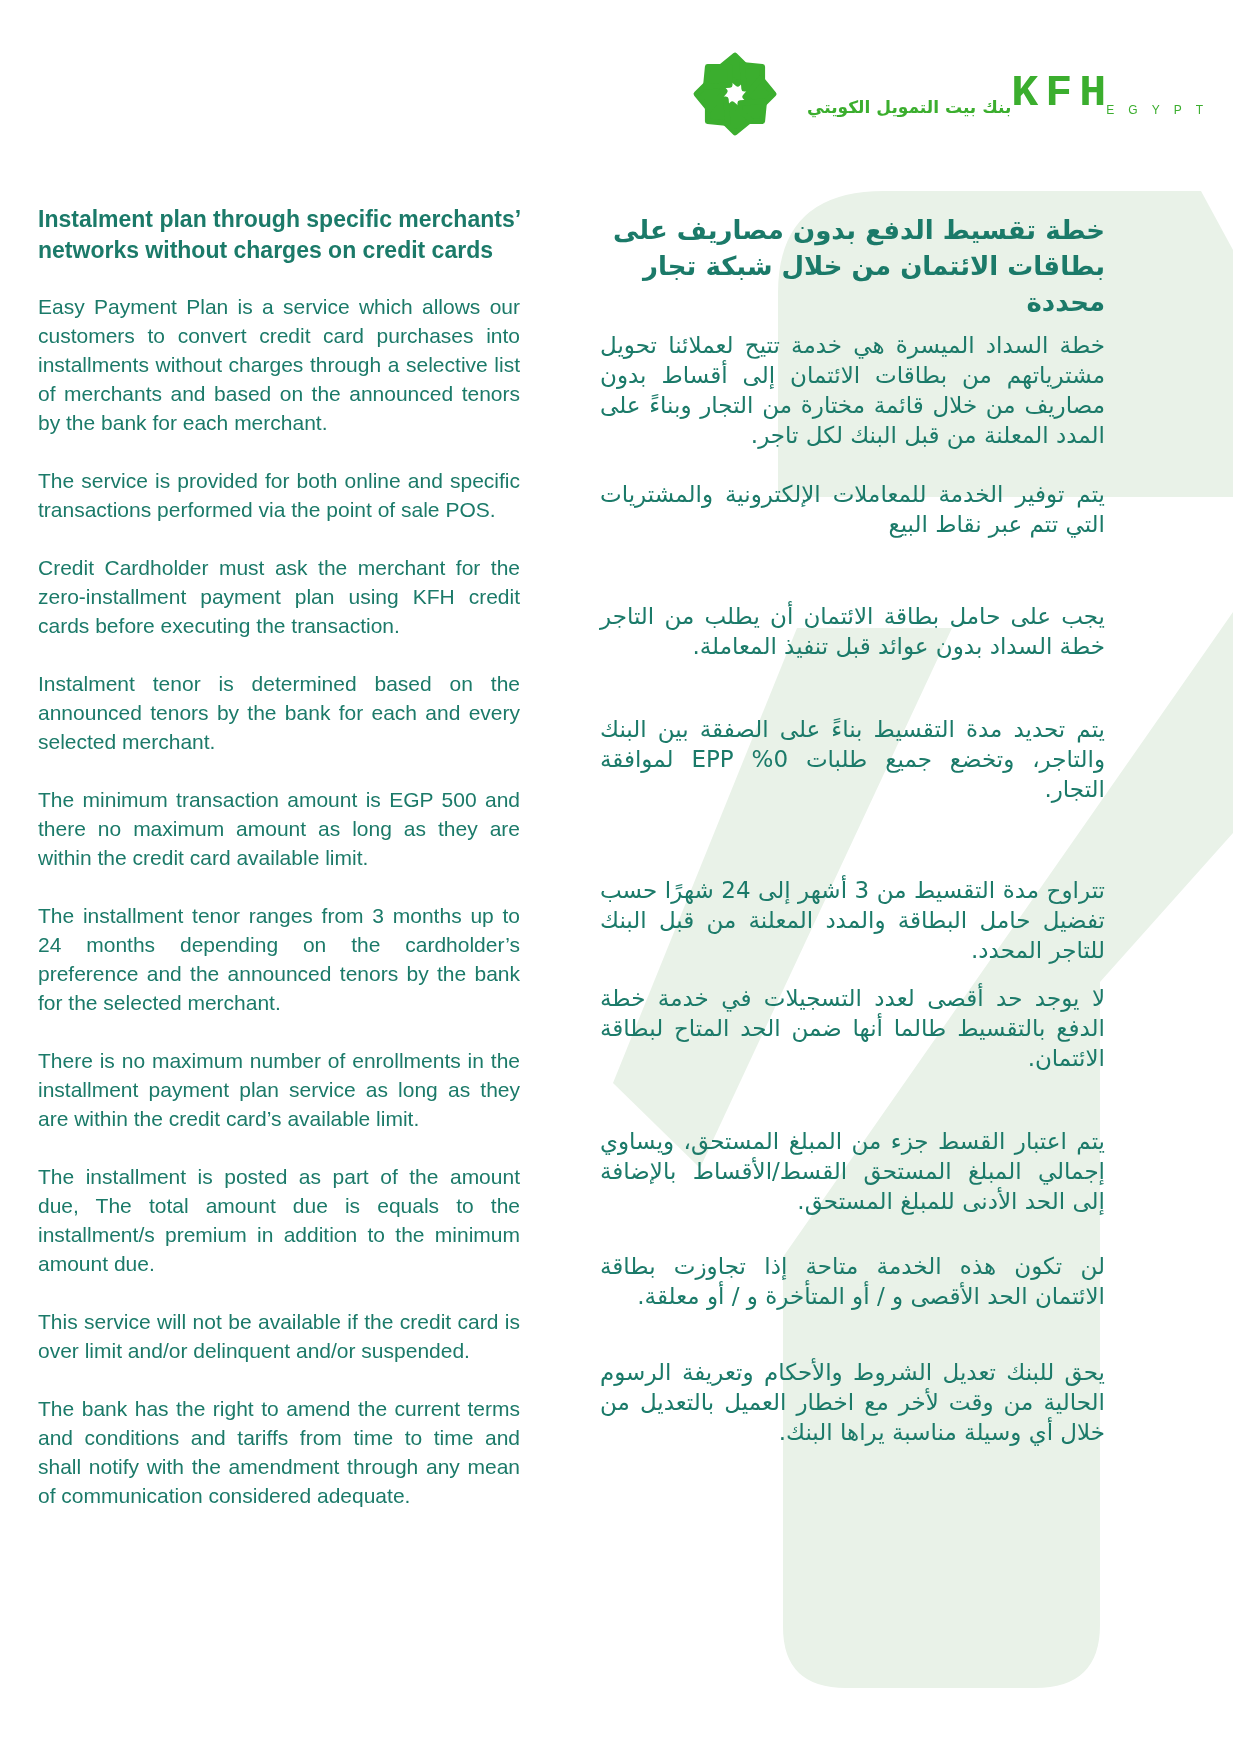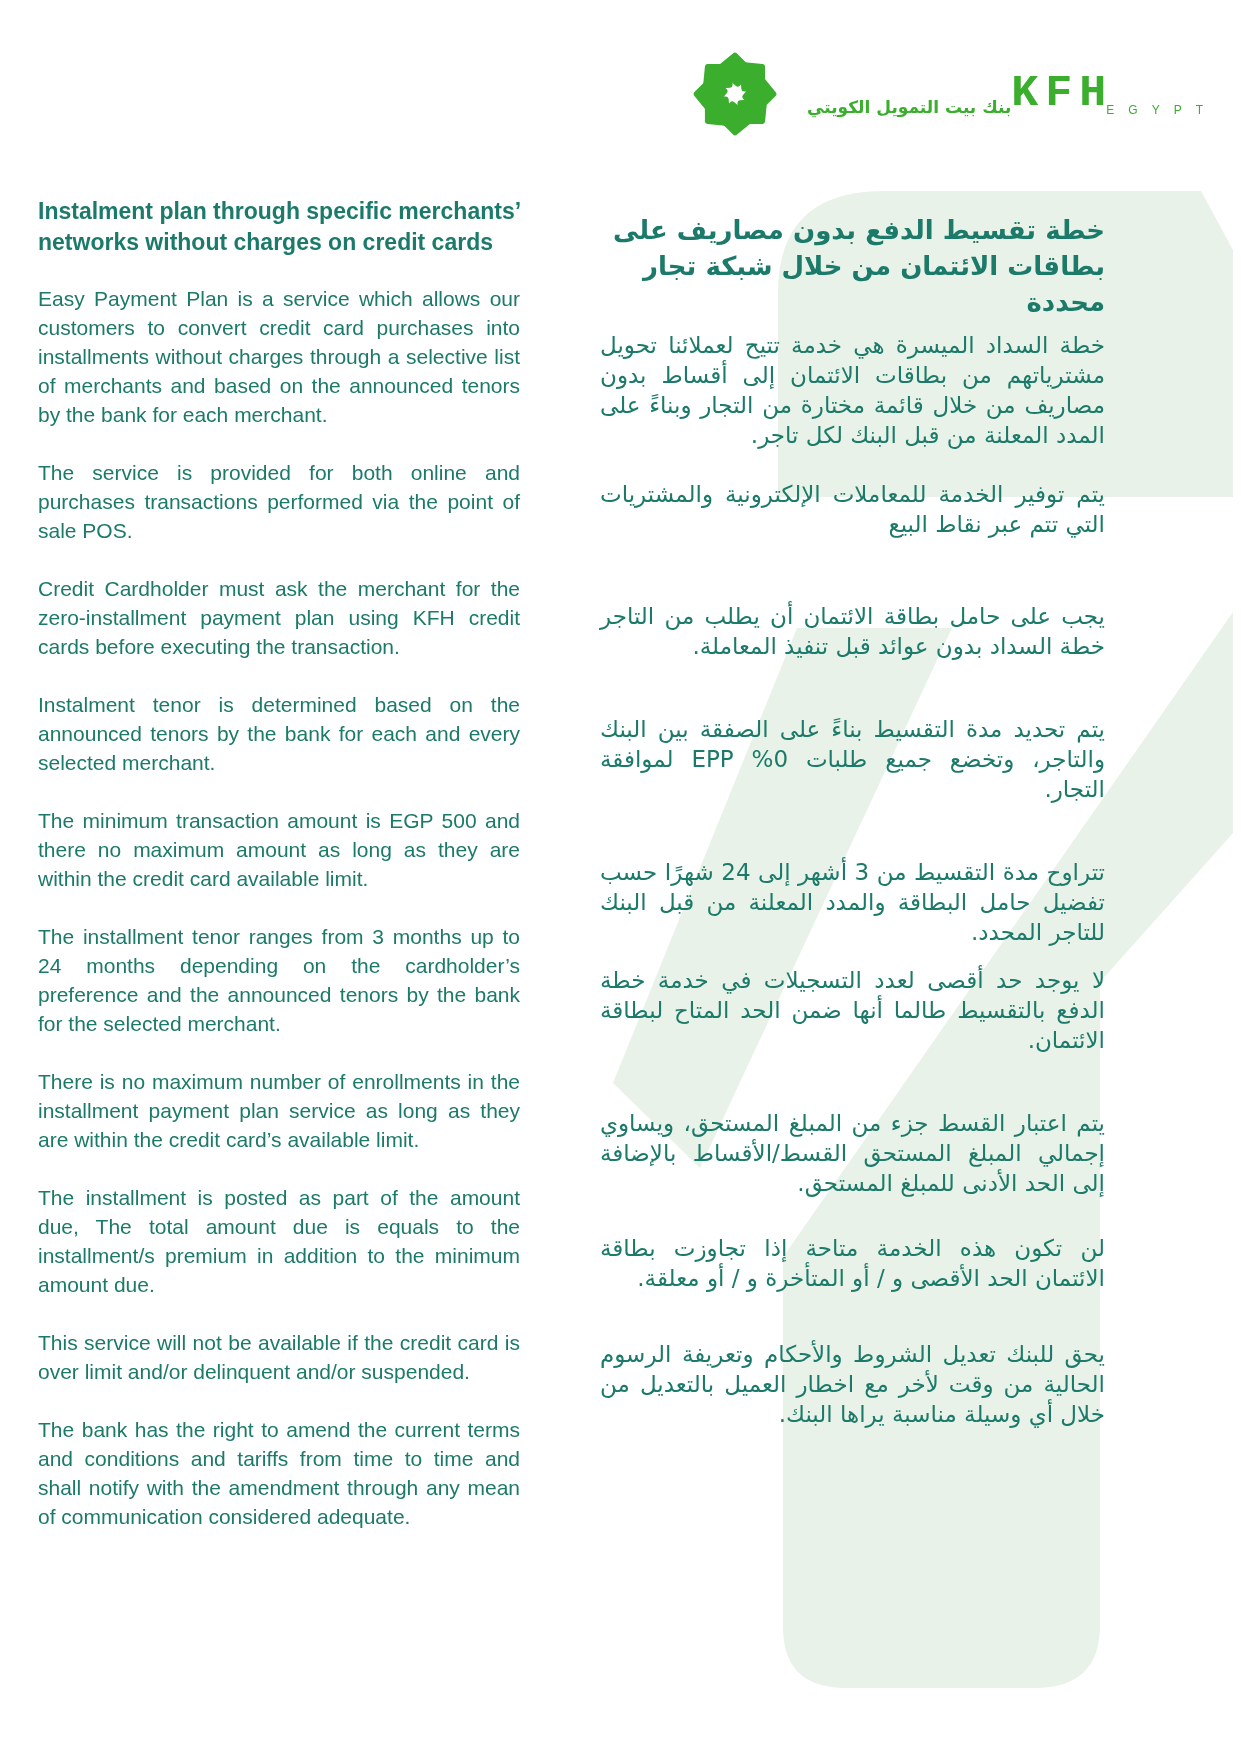--- a/index.html
+++ b/index.html
@@ -33,21 +33,21 @@
     margin-right:-7px;
     font-family:Liberation Mono, monospace;
   }
   .logo-egypt{
     color:var(--logo_green,#3bae2e);
     font-size:12px;font-weight:normal;letter-spacing:14px;line-height:16px;
     margin-right:-14px;margin-top:2px;
   }
   
   .col{position:absolute;}
-  .col-en{left:38px;top:196px;width:482px;color:var(--text,#1b7a69);}
+  .col-en{left:38px;top:204px;width:482px;color:var(--text,#1b7a69);}
   .h-en{
     margin:0 0 26px 0;
     font-size:23px;font-weight:bold;line-height:31px;
     text-align:left;
   }
   .p-en{
     margin:0 0 29px 0;
     font-size:21px;line-height:29px;
     text-align:justify;
   }
@@ -63,21 +63,21 @@
     text-align:right;
   }
   .p-ar{
     margin:0 0 31px 0;
     font-size:23px;line-height:30px;
     text-align:justify;
   }
   .col-ar .paras p:nth-of-type(1){margin-bottom:29px;}
   .col-ar .paras p:nth-of-type(2){margin-bottom:62px;}
   .col-ar .paras p:nth-of-type(3){margin-bottom:53px;}
-  .col-ar .paras p:nth-of-type(4){margin-bottom:53px;}
+  .col-ar .paras p:nth-of-type(4){margin-bottom:71px;}
   .col-ar .paras p:nth-of-type(5){margin-bottom:18px;}
   .col-ar .paras p:nth-of-type(6){margin-bottom:53px;}
   .col-ar .paras p:nth-of-type(7){margin-bottom:35px;}
   .col-ar .paras p:nth-of-type(8){margin-bottom:46px;}
   .col-ar .paras p:nth-of-type(9){margin-bottom:25px;}
   .col-ar .paras p:nth-of-type(10){margin-bottom:0;}
 </style>
 </head>
 <body>
 
@@ -107,21 +107,21 @@
       <div class="logo-kfh">KFH</div>
       <div class="logo-egypt">EGYPT</div>
     </div>
   </header>
 
   <section class="col col-en" lang="en">
     <h1 class="h-en">Instalment plan through specific merchants’ networks without charges on credit cards</h1>
     <div class="paras">
 
     <p class="p-en">Easy Payment Plan is a service which allows our customers to convert credit card purchases into installments without charges through a selective list of merchants and based on the announced tenors by the bank for each merchant.</p>
-        <p class="p-en">The service is provided for both online and purchases transactions performed via the point of sale POS.</p>
+        <p class="p-en">The service is provided for both online and specific transactions performed via the point of sale POS.</p>
         <p class="p-en">Credit Cardholder must ask the merchant for the zero-installment payment plan using KFH credit cards before executing the transaction.</p>
         <p class="p-en">Instalment tenor is determined based on the announced tenors by the bank for each and every selected merchant.</p>
         <p class="p-en">The minimum transaction amount is EGP 500 and there no maximum amount as long as they are within the credit card available limit.</p>
         <p class="p-en">The installment tenor ranges from 3 months up to 24 months depending on the cardholder’s preference and the announced tenors by the bank for the selected merchant.</p>
         <p class="p-en">There is no maximum number of enrollments in the installment payment plan service as long as they are within the credit card’s available limit.</p>
         <p class="p-en">The installment is posted as part of the amount due, The total amount due is equals to the installment/s premium in addition to the minimum amount due.</p>
         <p class="p-en">This service will not be available if the credit card is over limit and/or delinquent and/or suspended.</p>
         <p class="p-en">The bank has the right to amend the current terms and conditions and tariffs from time to time and shall notify with the amendment through any mean of communication considered adequate.</p>
       </div>
   </section>

